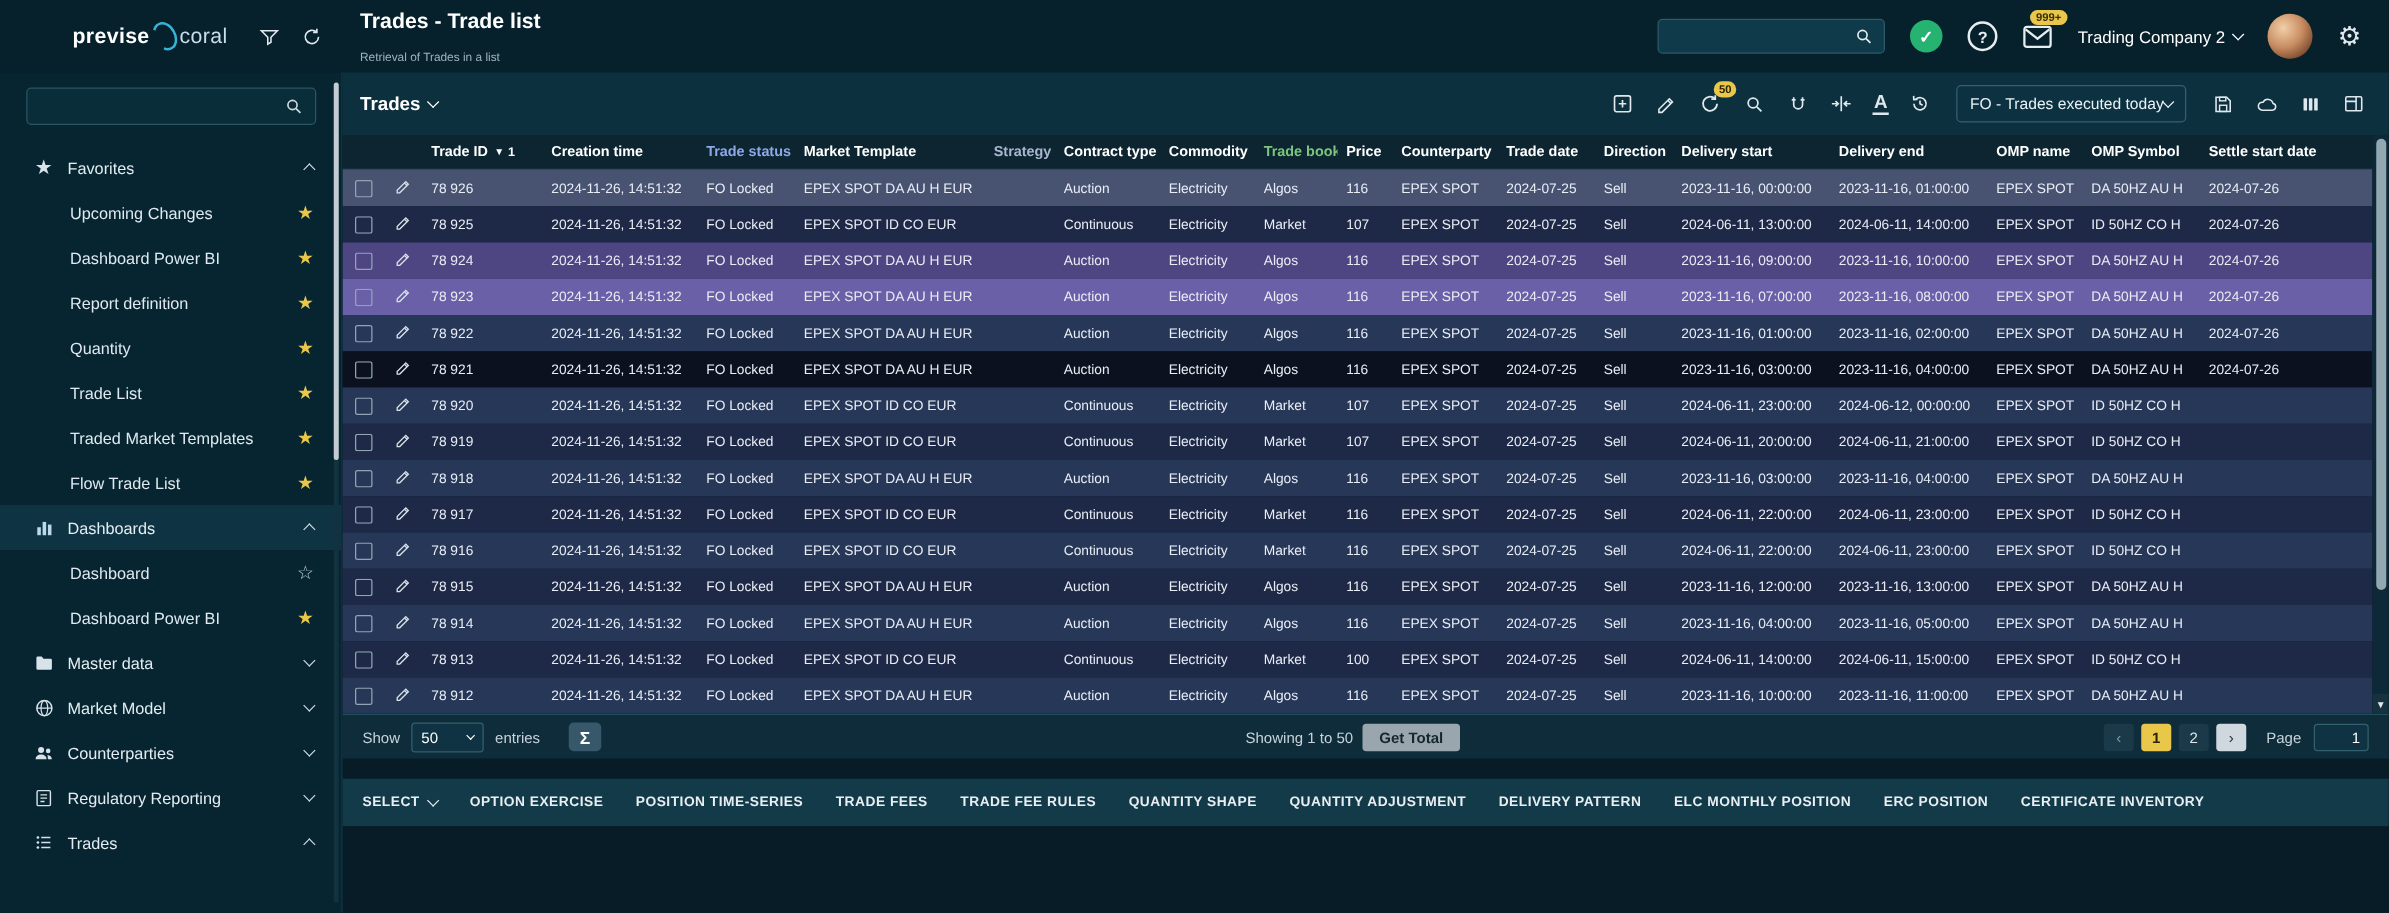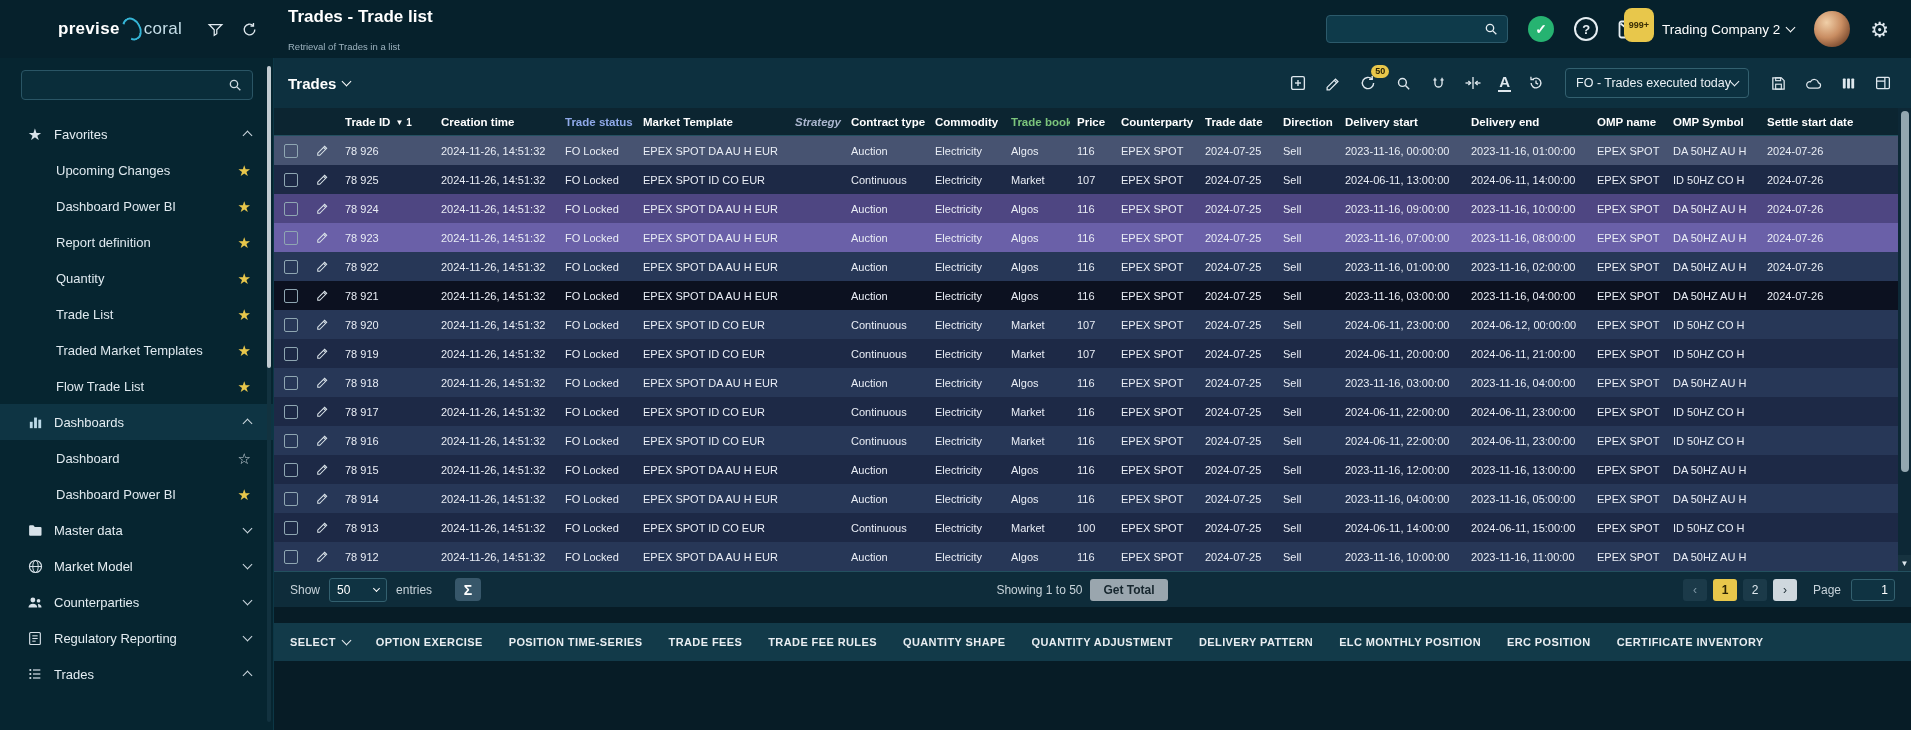--- a/index.html
+++ b/index.html
@@ -25,21 +25,21 @@
   .hicon{width:18px;height:18px;display:inline-flex;align-items:center;justify-content:center}
   .title-block{margin-left:14px}
   .title-block h1{font-size:17px;font-weight:bold;color:#fff}
   .title-block .sub{font-size:9.5px;color:var(--txt-dim);margin-top:14px}
   .top-right{margin-left:auto;display:flex;align-items:center;gap:20px;padding-right:22px}
   .top-search{width:182px;height:28px;background:#0e3a4a;border:1px solid #2c5a6b;border-radius:4px;display:flex;align-items:center;padding:0 8px}
   .top-search input{flex:1;background:transparent;border:none;outline:none;color:#fff;font-size:12px;min-width:0}
   .circle-ok{width:26px;height:26px;border-radius:50%;background:var(--green);color:#fff;font-size:14px;font-weight:bold;display:flex;align-items:center;justify-content:center}
   .circle-help{width:24px;height:24px;border-radius:50%;border:2px solid #e6eef2;color:#e6eef2;font-size:13px;font-weight:bold;display:flex;align-items:center;justify-content:center}
   .mail{position:relative;color:#e6eef2;display:flex;align-items:center}
-  .mail-badge{position:absolute;top:-12px;right:-12px;background:var(--yellow);color:#3a2f05;font-size:9px;font-weight:bold;padding:12px 5px;border-radius:8px}
+  .mail-badge{position:absolute;top:-12px;right:-12px;background:var(--yellow);color:#3a2f05;font-size:9px;font-weight:bold;padding:1px 5px;border-radius:8px}
   .company{display:flex;align-items:center;font-size:13.5px;color:#fff;white-space:nowrap}
   .avatar{width:36px;height:36px;border-radius:50%;background:radial-gradient(circle at 35% 32%,#f0cfa8 0%,#c98d62 45%,#7a4a2e 80%,#4a2c1a 100%);flex:none}
   .gear{font-size:21px;color:#dfe8ee;line-height:1}
 
   .chev{display:inline-block;width:7px;height:7px;border-right:1.8px solid currentColor;border-bottom:1.8px solid currentColor;transform:rotate(45deg);margin-left:7px;margin-top:-3px}
   .chev.up{transform:rotate(-135deg);margin-top:3px}
 
   
   .body-row{flex:1;display:flex;min-height:0}
 
@@ -72,21 +72,21 @@
   .preset{height:30px;min-width:178px;background:#0c3140;border:1px solid #33606f;border-radius:4px;display:flex;align-items:center;padding:0 10px;font-size:12.5px;color:#eaf1f5;margin:0 4px}
   .preset .chev{margin-left:auto}
 
   
   .grid-wrap{position:relative;flex:none;padding-right:13px}
   .grid-line{display:grid;grid-template-columns:34px 30px 96px 124px 78px 152px 56px 84px 76px 66px 44px 84px 78px 62px 126px 126px 76px 94px minmax(100px,1fr);align-items:center}
   .grid-header{height:28px;background:var(--bg-thead);border-bottom:1px solid #245061;font-size:11.5px;font-weight:bold;color:#fff}
   .grid-header .h{padding-left:7px;white-space:nowrap;overflow:hidden}
   .h.col-status{color:var(--link-blue)}
   .h.col-book{color:var(--link-green)}
-  .h.col-strategy{font-style:italic;color:#aab6ce;text-align:right;padding-right:10px}
+  .h.col-strategy{color:#aab6ce;text-align:right;padding-right:10px}
   .h.num,.c.num{padding-right:12px}
   .sort-caret{font-size:8px;margin-left:5px;vertical-align:1px}
   .sort-num{font-size:10px;margin-left:3px;font-weight:bold}
   .grid-rows{height:435px;overflow:hidden;background:#13223a}
   .grid-row{height:29px;font-size:11px;color:#e9edf5}
   .grid-row .c{padding-left:7px;white-space:nowrap;overflow:hidden}
   .c-check,.c-edit{display:flex;justify-content:center;padding-left:0!important}
   .cb{width:14px;height:14px;border:1.4px solid #8fa6b2;border-radius:2px;background:transparent}
   .pi{width:14px;height:14px;color:#d9e2e8}
   .v-sel{background:#475371}

